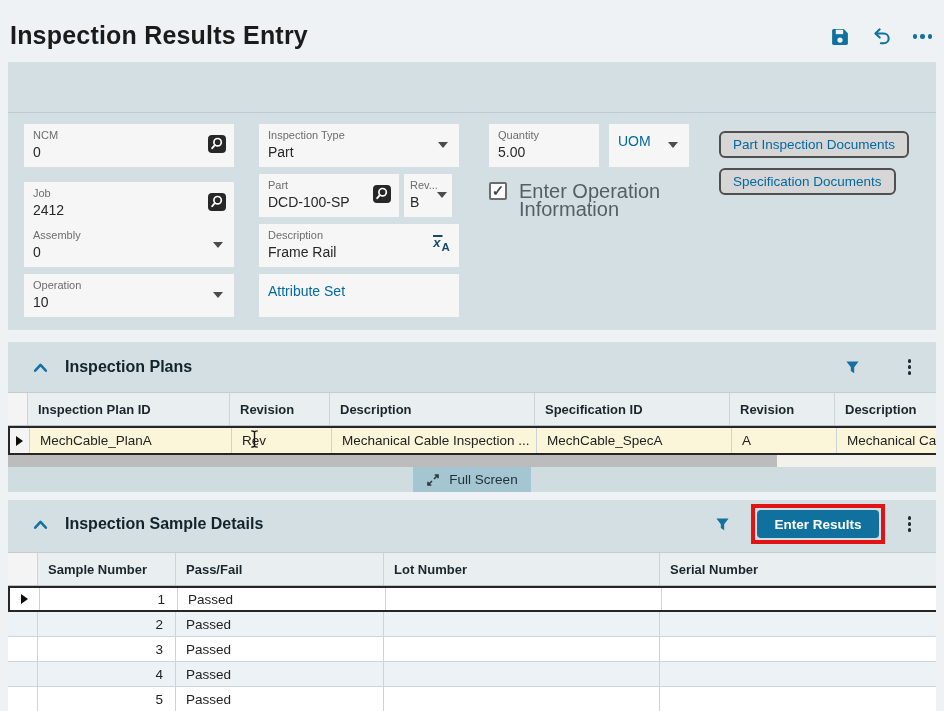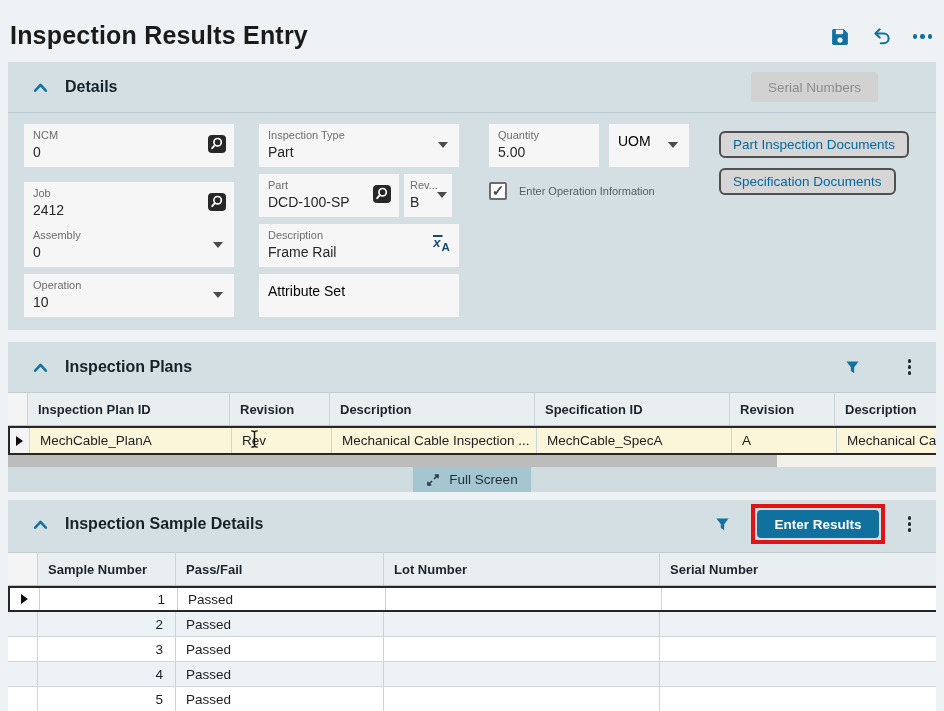--- a/index.html
+++ b/index.html
@@ -22,30 +22,30 @@
   .sec-head { position:relative; height:48px; display:flex; align-items:center; padding:0 24px; }
   .sec-title { font-size:16px; font-weight:700; color:#14222a; margin-left:16px; }
   .details .sec-head { height:50px; }
   .details-divider { position:absolute; left:0; right:0; top:50px; border-top:1px solid #bccbd1; }
 
   
   .field { position:absolute; height:43px; background:#f6f6f6; padding:5px 26px 4px 9px; overflow:hidden; }
   .f-label { font-size:11px; color:#6d6d6d; line-height:13px; white-space:nowrap; }
   .f-value { font-size:14px; color:#272727; line-height:18px; margin-top:1px; white-space:nowrap; }
   .field.big-label { padding-top:11px; }
-  .field.big-label .f-label { font-size:14px; color:#000000; }
+  .field.big-label .f-label { font-size:14px; color:#0369a1; }
   .f-icon { position:absolute; right:7px; top:10px; cursor:pointer; }
   .caret { position:absolute; right:11px; top:18px; width:0; height:0; cursor:pointer;
            border-left:5px solid transparent; border-right:5px solid transparent; border-top:6px solid #4b4b4b; }
 
   .checkbox-row { position:absolute; left:481px; top:120px; display:flex; gap:12px; width:190px; cursor:pointer; }
   .cbox { width:18px; height:18px; background:#fdfdfd; border:2px solid #6c6c6c; border-radius:2px;
           color:#3d4a50; font-size:15px; font-weight:700; line-height:14px; text-align:center; flex:0 0 auto; }
   .cbox.checked::after { content:"✓"; }
-  .cb-label { font-size:11px; color:#545f64; line-height:18px; }
+  .cb-label { font-size:20px; color:#545f64; line-height:18px; }
 
   .doc-btn { position:absolute; left:711px; height:27px; padding:0 12px; background:#d6d6d6;
              border:2px solid #4f4f4f; border-radius:6px; font-family:inherit; font-size:13.5px; font-weight:400;
              color:#0369a1; cursor:pointer; }
   .ghost-btn { position:absolute; right:58px; top:10px; height:30px; padding:0 17px; background:#d2d2d2;
                border:none; border-radius:3px; font-family:inherit; font-size:13.5px; color:#8d8d8d; cursor:pointer; }
 
   
   .head-actions { margin-left:auto; display:flex; align-items:center; }
   .primary-btn { height:29px; padding:0 20px; background:#10719f; border:none; border-radius:4px;
@@ -108,29 +108,20 @@
       </span>
       <span class="icon-btn hdots">
           <i></i>
           <i></i>
           <i></i>
         </span>
     </div>
   </div>
 
   <section class="card details">
-    <div class="sec-head">
-      <span class="icon-btn">
-        <svg width="17" height="13" viewBox="0 0 16 12">
-            <polyline points="3,9 8,3.5 13,9" fill="none" stroke="#1572a0" stroke-width="2.4" stroke-linecap="round" stroke-linejoin="round"></polyline>
-          </svg>
-      </span>
-      <span class="sec-title">Details</span>
-      <button class="ghost-btn">Serial Numbers</button>
-    </div>
     <div class="details-divider"></div>
 
     <div class="field" style="left:16px; top:62px; width:210px;">
       <div class="f-label">NCM</div>
       <div class="f-value">0</div>
       <span class="f-icon">
         <svg width="20" height="20" viewBox="0 0 20 20">
             <rect x="1" y="1" width="18" height="18" rx="4" fill="#272727"></rect>
             <circle cx="10.6" cy="8.2" r="3.7" fill="none" stroke="#fff" stroke-width="1.7"></circle>
             <line x1="7.9" y1="11" x2="5.2" y2="14.2" stroke="#fff" stroke-width="1.9" stroke-linecap="round"></line>

